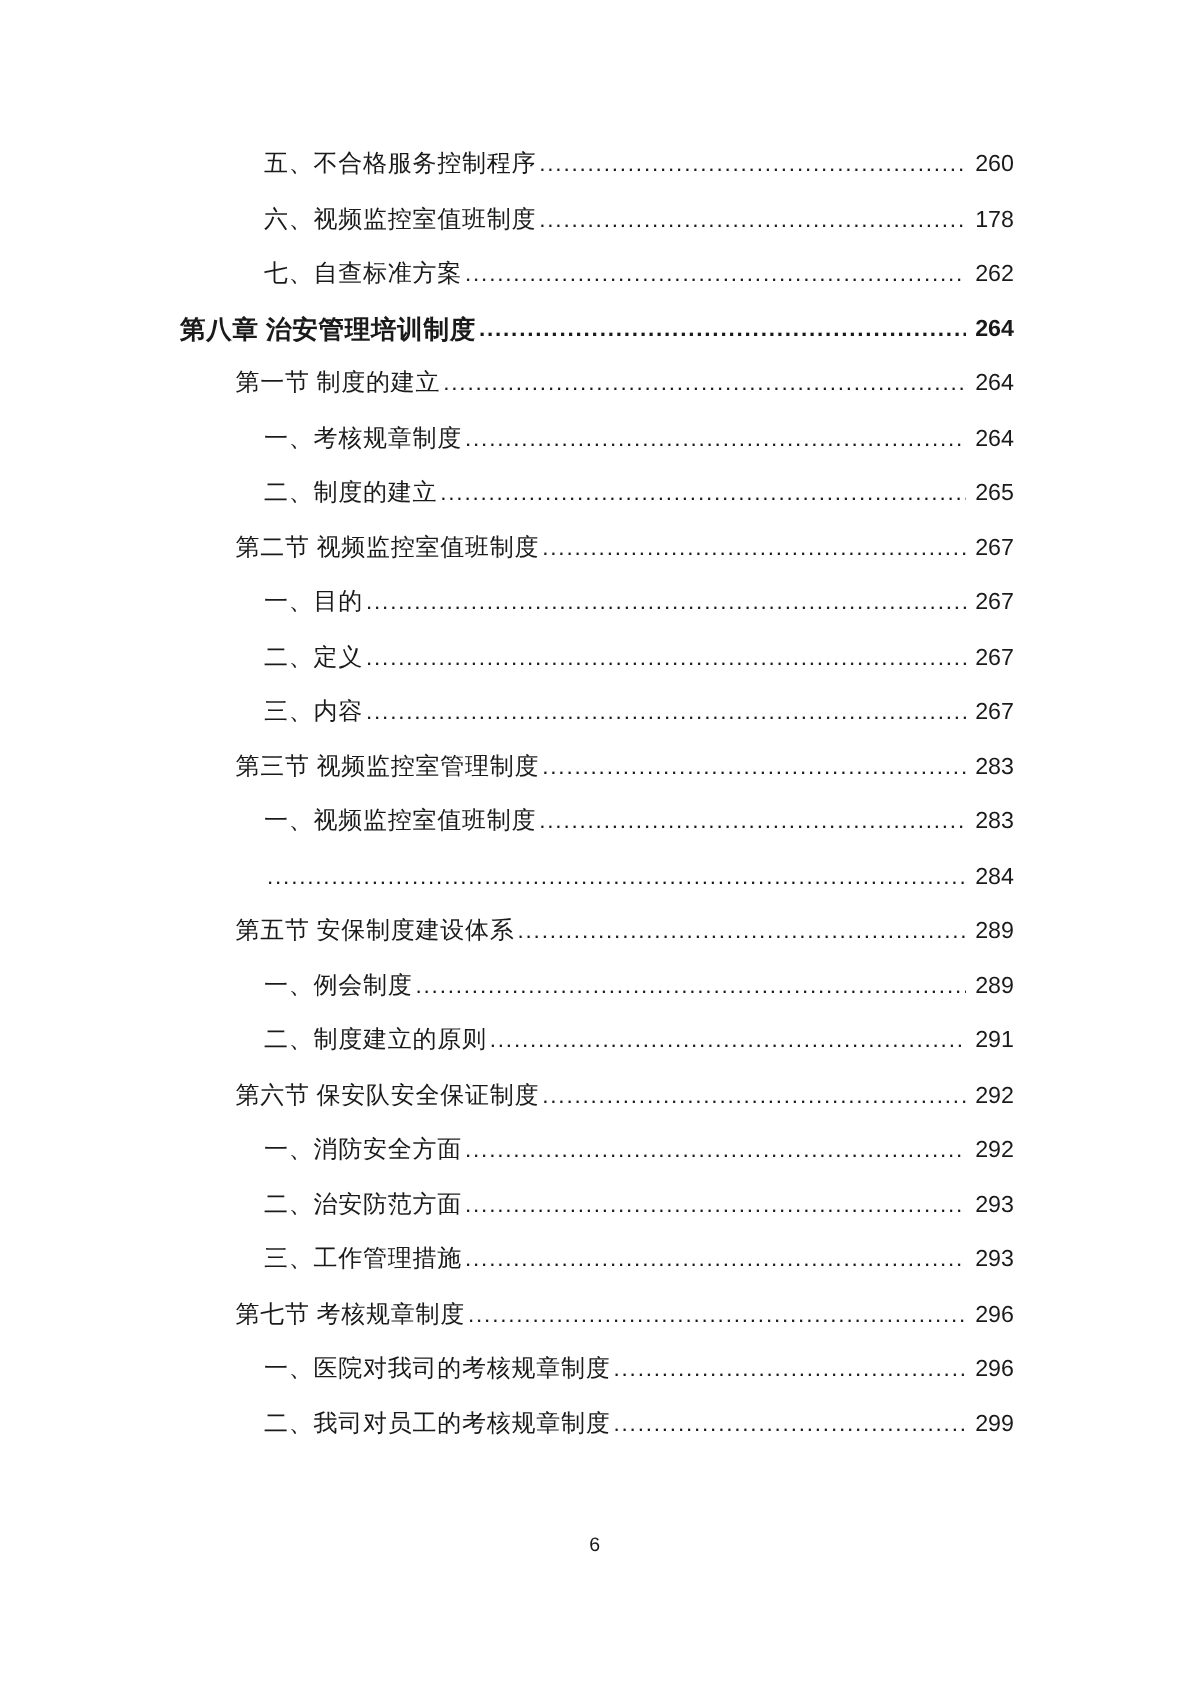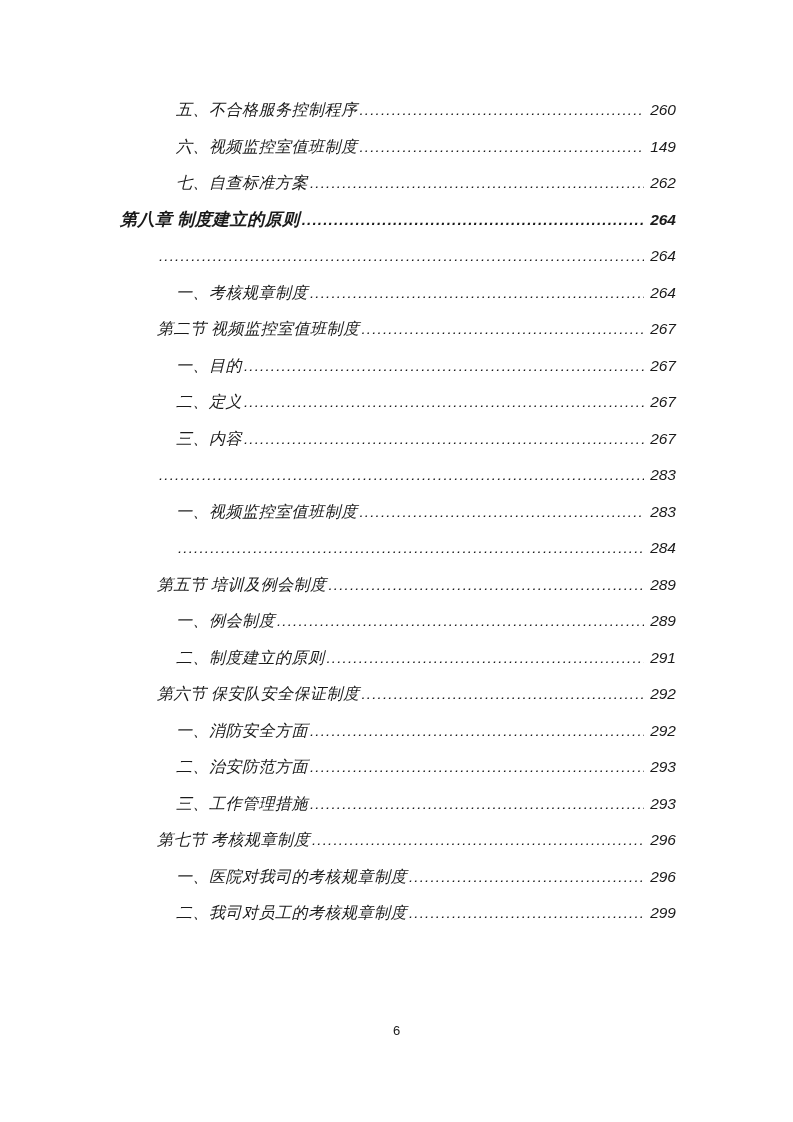--- a/index.html
+++ b/index.html
@@ -27,21 +27,20 @@
     top: 92px;
     width: 556px;
   }
   .toc-row {
     display: flex;
     align-items: center;
     height: 36.5px;
     line-height: 36.5px;
     font-size: 16px;
     white-space: nowrap;
-    font-style: italic;
   }
   .toc-title {
     flex: 0 0 auto;
     letter-spacing: 0.5px;
   }
   .toc-dots {
     flex: 1 1 auto;
     overflow: hidden;
     margin: 0 4px 0 2px;
     min-width: 10px;
@@ -89,41 +88,47 @@
 
   <div class="toc">
       <div class="toc-row level-item">
     <span class="toc-title">五、不合格服务控制程序</span>
     <span class="toc-dots"></span>
     <span class="toc-page">260</span>
   </div>
       <div class="toc-row level-item">
     <span class="toc-title">六、视频监控室值班制度</span>
     <span class="toc-dots"></span>
-    <span class="toc-page">149</span>
+    <span class="toc-page">178</span>
   </div>
       <div class="toc-row level-item">
     <span class="toc-title">七、自查标准方案</span>
     <span class="toc-dots"></span>
     <span class="toc-page">262</span>
   </div>
       <div class="toc-row level-chapter">
-    <span class="toc-title">第八章 制度建立的原则</span>
+    <span class="toc-title">第八章 治安管理培训制度</span>
     <span class="toc-dots"></span>
     <span class="toc-page">264</span>
   </div>
       <div class="toc-row level-section">
+    <span class="toc-title">第一节 制度的建立</span>
     <span class="toc-dots"></span>
     <span class="toc-page">264</span>
   </div>
       <div class="toc-row level-item">
     <span class="toc-title">一、考核规章制度</span>
     <span class="toc-dots"></span>
     <span class="toc-page">264</span>
   </div>
+      <div class="toc-row level-item">
+    <span class="toc-title">二、制度的建立</span>
+    <span class="toc-dots"></span>
+    <span class="toc-page">265</span>
+  </div>
       <div class="toc-row level-section">
     <span class="toc-title">第二节 视频监控室值班制度</span>
     <span class="toc-dots"></span>
     <span class="toc-page">267</span>
   </div>
       <div class="toc-row level-item">
     <span class="toc-title">一、目的</span>
     <span class="toc-dots"></span>
     <span class="toc-page">267</span>
   </div>
@@ -131,34 +136,35 @@
     <span class="toc-title">二、定义</span>
     <span class="toc-dots"></span>
     <span class="toc-page">267</span>
   </div>
       <div class="toc-row level-item">
     <span class="toc-title">三、内容</span>
     <span class="toc-dots"></span>
     <span class="toc-page">267</span>
   </div>
       <div class="toc-row level-section">
+    <span class="toc-title">第三节 视频监控室管理制度</span>
     <span class="toc-dots"></span>
     <span class="toc-page">283</span>
   </div>
       <div class="toc-row level-item">
     <span class="toc-title">一、视频监控室值班制度</span>
     <span class="toc-dots"></span>
     <span class="toc-page">283</span>
   </div>
       <div class="toc-row level-item">
     <span class="toc-dots"></span>
     <span class="toc-page">284</span>
   </div>
       <div class="toc-row level-section">
-    <span class="toc-title">第五节 培训及例会制度</span>
+    <span class="toc-title">第五节 安保制度建设体系</span>
     <span class="toc-dots"></span>
     <span class="toc-page">289</span>
   </div>
       <div class="toc-row level-item">
     <span class="toc-title">一、例会制度</span>
     <span class="toc-dots"></span>
     <span class="toc-page">289</span>
   </div>
       <div class="toc-row level-item">
     <span class="toc-title">二、制度建立的原则</span>

